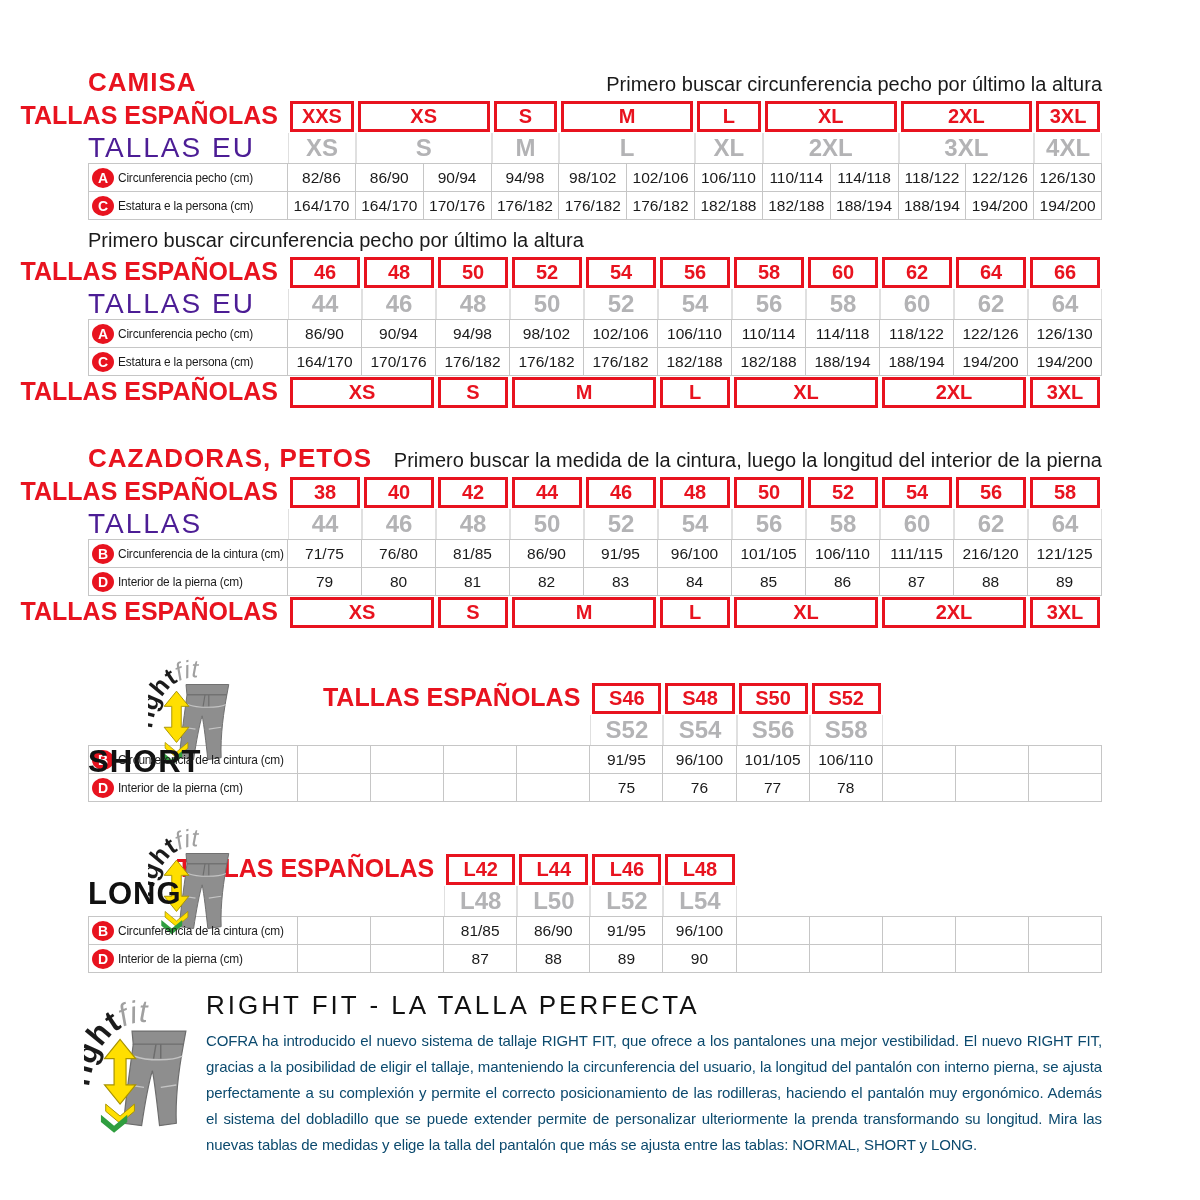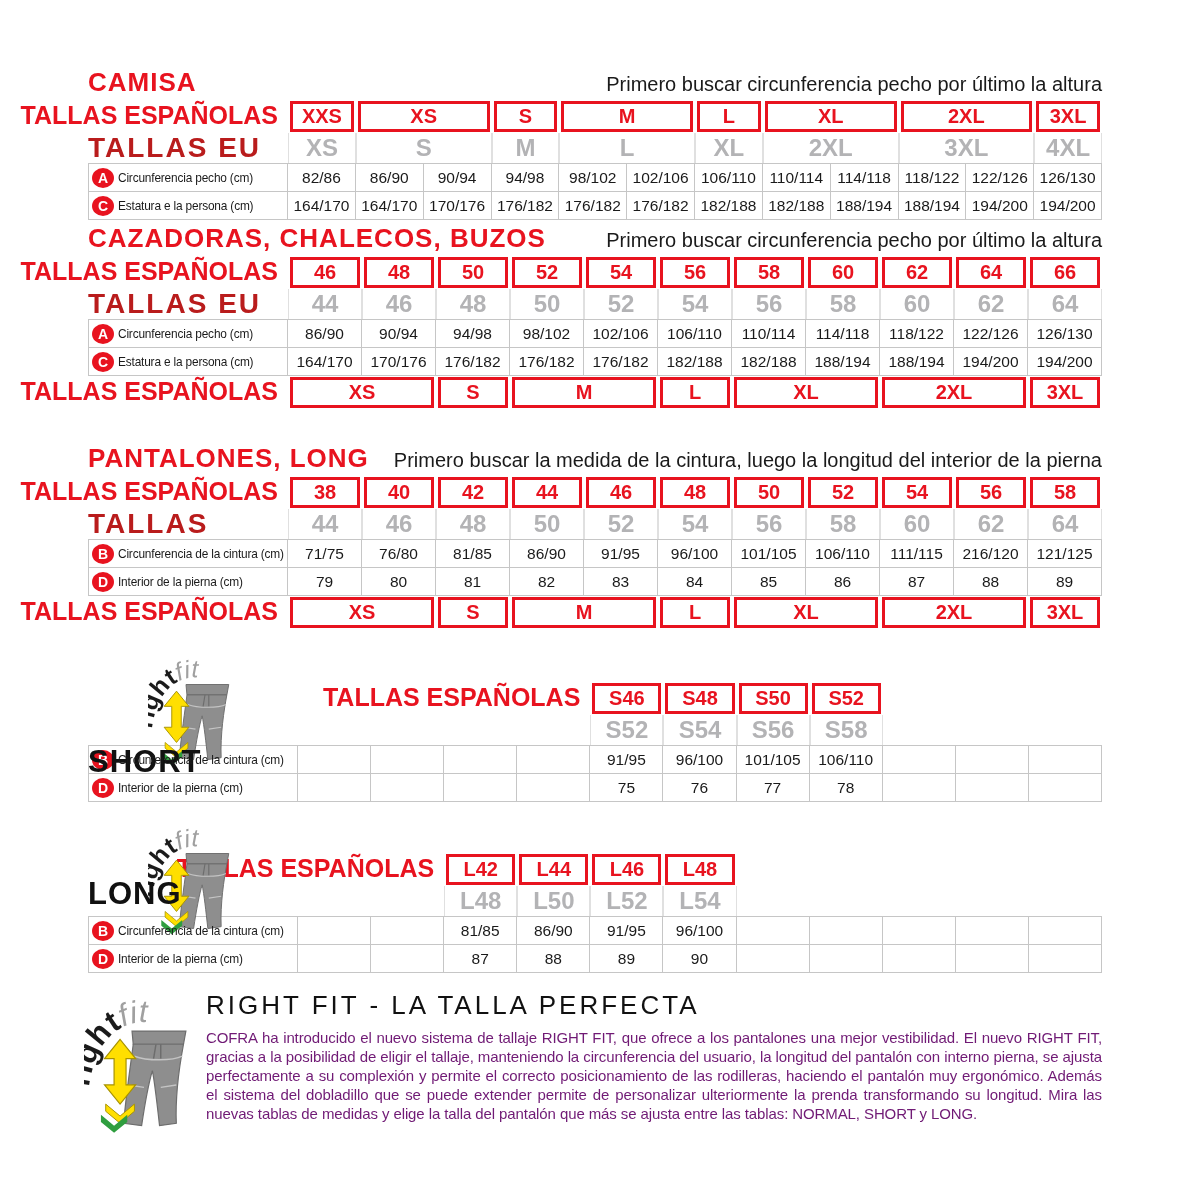--- a/index.html
+++ b/index.html
@@ -9,33 +9,33 @@
   .title-row{display:flex;justify-content:space-between;align-items:flex-end;height:28px;margin-bottom:2px;}
   .red-title{margin:0;color:#e8131f;font-size:26px;font-weight:bold;letter-spacing:1px;white-space:nowrap;}
   .note{font-size:20px;color:#1a1a1a;white-space:nowrap;padding-bottom:2px;}
   .grid{display:grid;width:1014px;}
   .t12{grid-template-columns:200px repeat(12,1fr);}
   .t11{grid-template-columns:200px repeat(11,1fr);}
   .tsl{grid-template-columns:210px repeat(11,1fr);}
   .cell{display:flex;align-items:center;justify-content:center;min-width:0;}
   .es-label{justify-content:flex-end;padding-right:10px;color:#e8131f;font-weight:bold;font-size:25px;height:31px;white-space:nowrap;letter-spacing:0;}
   .redbox{height:25px;margin:1px 2px;border:3px solid #e8131f;color:#e8131f;font-weight:bold;font-size:20px;}
-  .eu-label{justify-content:flex-start;color:#b91c1c;font-weight:bold;font-size:28px;letter-spacing:2px;height:30px;white-space:nowrap;}
+  .eu-label{justify-content:flex-start;color:#4c1d95;font-weight:normal;font-size:28px;letter-spacing:2px;height:30px;white-space:nowrap;}
   .graycell{height:30px;border-left:1px solid #e0e0e0;border-right:1px solid #e0e0e0;color:#b3b3b5;font-weight:bold;font-size:24px;}
   .vcell{height:27px;border-right:1px solid #c6c6c6;border-bottom:1px solid #c6c6c6;font-size:15.5px;color:#1a1a1a;}
   .vtop{border-top:1px solid #c6c6c6;}
   .rowlabel{justify-content:flex-start;border-left:1px solid #c6c6c6;padding-left:3px;gap:4px;overflow:visible;}
   .marker{flex:0 0 auto;width:22px;height:20px;border-radius:50%;background:#e8131f;color:#fff;font-weight:bold;font-size:14px;
           display:inline-flex;align-items:center;justify-content:center;}
   .lbl-text{white-space:nowrap;font-size:13.5px;letter-spacing:-0.2px;transform:scaleX(0.88);transform-origin:left center;}
   .big-label{position:absolute;left:0;margin:0;color:#111;font-size:31px;font-weight:bold;letter-spacing:1px;}
   .fit-logo{position:absolute;}
   .rf-text{margin-left:118px;}
   .rf-title{margin:0;font-size:26px;font-weight:normal;color:#111;letter-spacing:3px;white-space:nowrap;}
-  .rf-par{margin:7px 0 0 0;width:896px;font-size:15px;line-height:19px;text-align:justify;color:#701a75;letter-spacing:-0.1px;}
+  .rf-par{margin:7px 0 0 0;width:896px;font-size:15px;line-height:26px;text-align:justify;color:#0c4a6e;letter-spacing:-0.1px;}
   #sec-camisa{top:70px;} #sec-cazadoras{top:226px;} #sec-pantalones{top:446px;}
   #sec-short{top:655px;} #sec-long{top:824px;} #sec-rightfit{top:990px;}
   #sec-short .grid{margin-top:27px;} #sec-long .grid{margin-top:29px;}
   #sec-short .big-label{top:48px;margin-top:41px;} #sec-long .big-label{top:52px;}
 </style>
 </head>
 <body>
 
 <div class="page">
 
@@ -93,21 +93,20 @@
         <div class="cell vcell">182/188</div>
         <div class="cell vcell">188/194</div>
         <div class="cell vcell">188/194</div>
         <div class="cell vcell">194/200</div>
         <div class="cell vcell">194/200</div>
       </div>
   </section>
 
   <section class="sec" id="sec-cazadoras">
     <div class="title-row">
-      <h2 class="red-title">CAZADORAS, CHALECOS, BUZOS</h2>
       <div class="note">Primero buscar circunferencia pecho por último la altura</div>
     </div>
     <div class="grid t11" id="grid-cazadoras">
         <div class="cell es-label">TALLAS ESPAÑOLAS</div>
         <div class="cell redbox">46</div>
         <div class="cell redbox">48</div>
         <div class="cell redbox">50</div>
         <div class="cell redbox">52</div>
         <div class="cell redbox">54</div>
         <div class="cell redbox">56</div>
@@ -164,21 +163,21 @@
         <div class="cell redbox" style="grid-column: span 2;">M</div>
         <div class="cell redbox">L</div>
         <div class="cell redbox" style="grid-column: span 2;">XL</div>
         <div class="cell redbox" style="grid-column: span 2;">2XL</div>
         <div class="cell redbox">3XL</div>
       </div>
   </section>
 
   <section class="sec" id="sec-pantalones">
     <div class="title-row">
-      <h2 class="red-title">PANTALONES, LONG</h2>
+      <h2 class="red-title">CAZADORAS, PETOS</h2>
       <div class="note">Primero buscar la medida de la cintura, luego la longitud del interior de la pierna</div>
     </div>
     <div class="grid t11" id="grid-pantalones">
         <div class="cell es-label">TALLAS ESPAÑOLAS</div>
         <div class="cell redbox">38</div>
         <div class="cell redbox">40</div>
         <div class="cell redbox">42</div>
         <div class="cell redbox">44</div>
         <div class="cell redbox">46</div>
         <div class="cell redbox">48</div>

